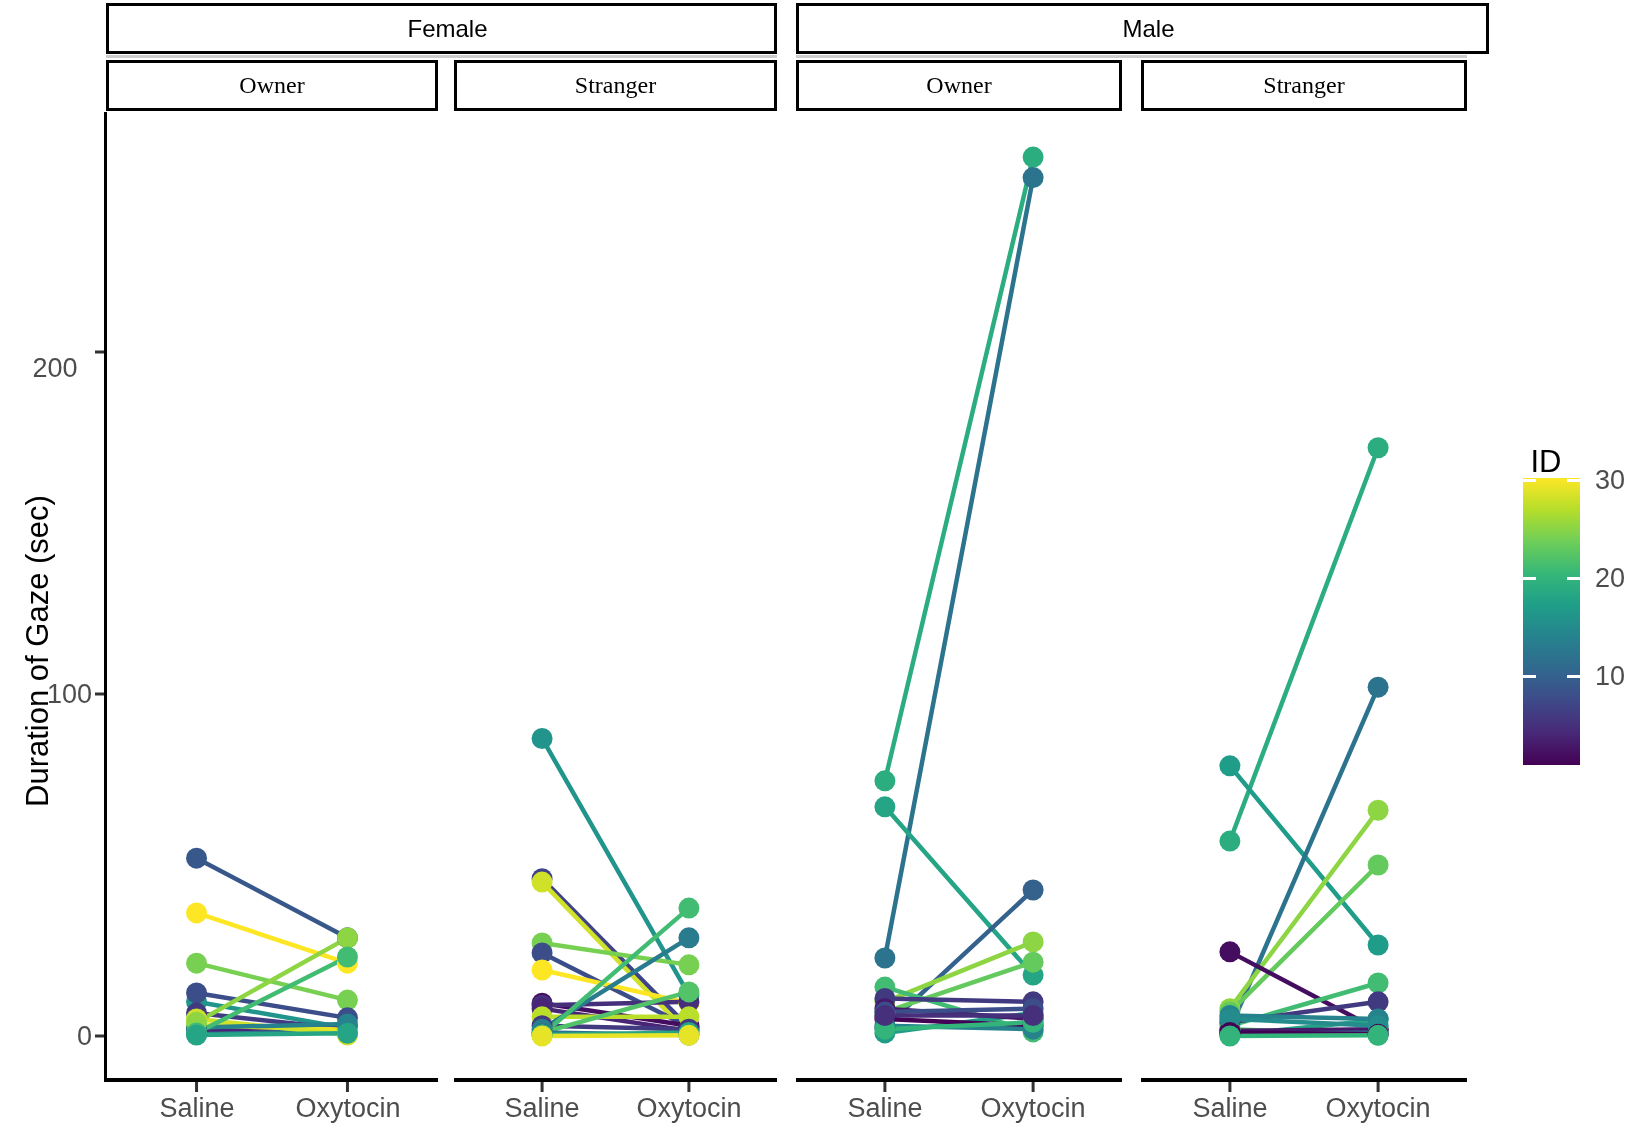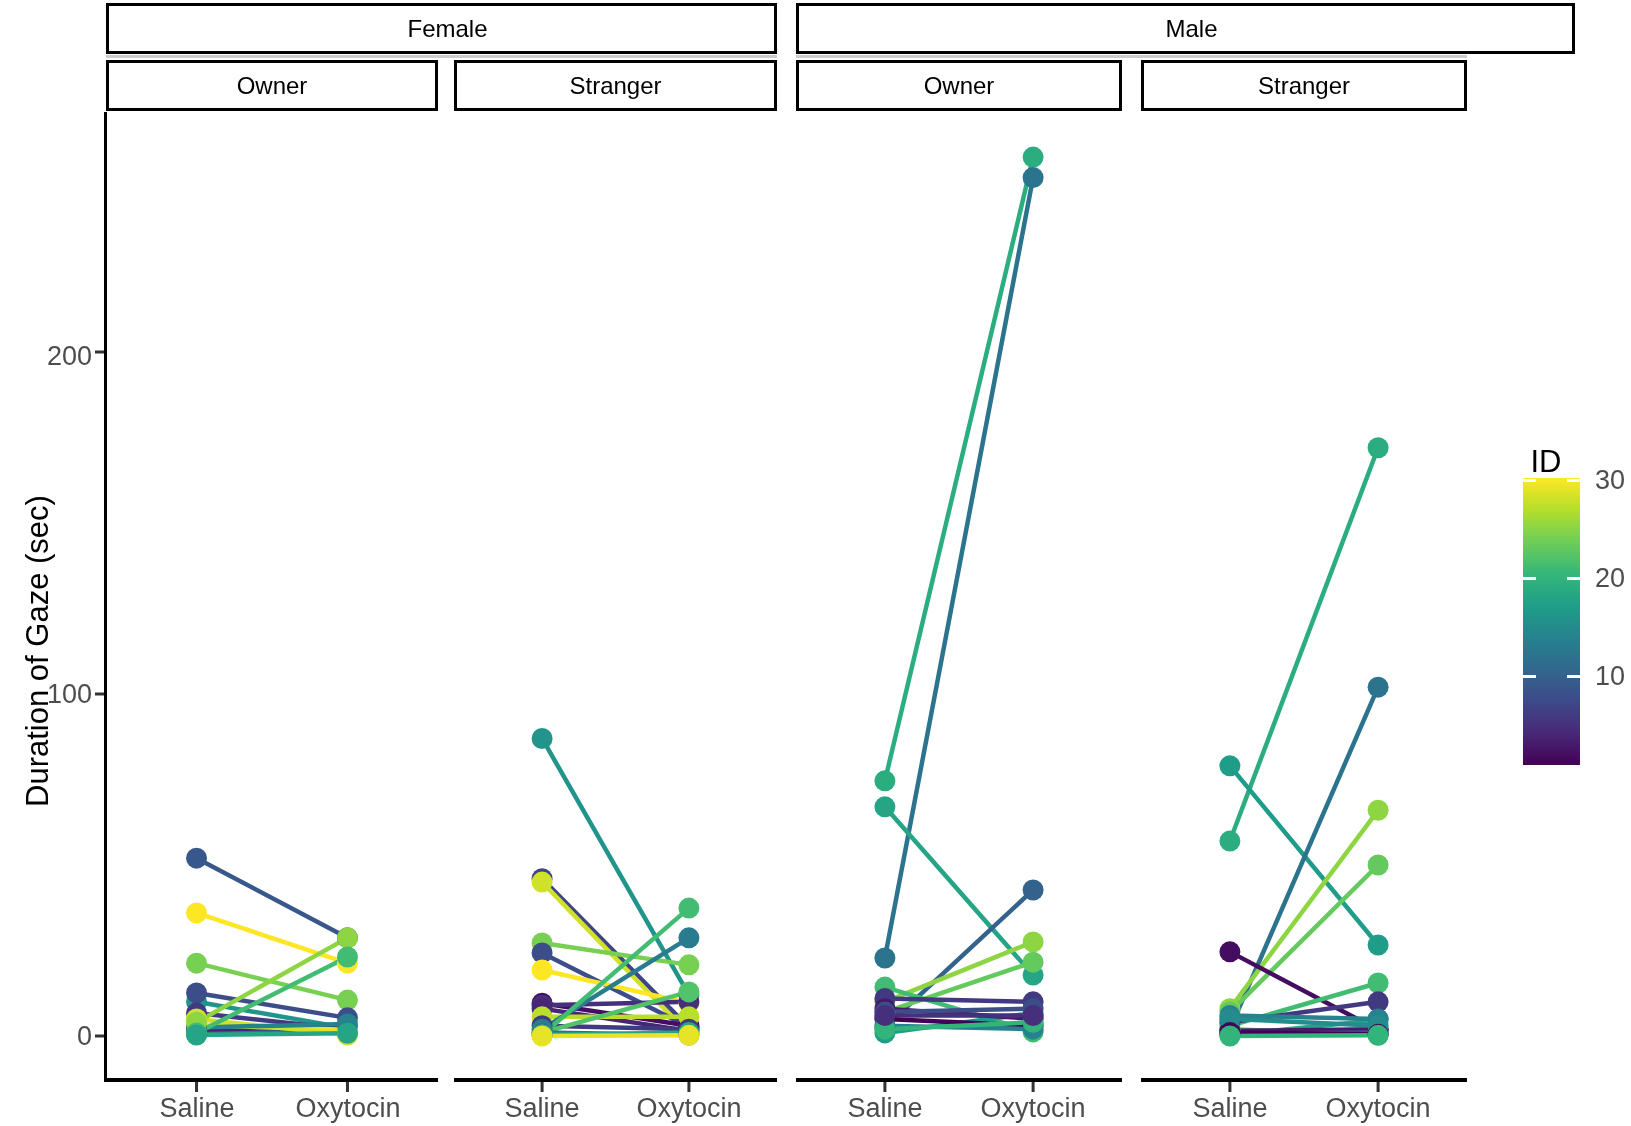--- a/index.html
+++ b/index.html
@@ -8,21 +8,21 @@
     font-family:"Liberation Sans","DejaVu Sans",sans-serif; overflow:hidden;
   }
   #plot { position:absolute; left:0; top:0; }
   
   .strip {
     position:absolute; box-sizing:border-box; background:#ffffff;
     border:3px solid #000000; color:#000000; font-size:24px;
     display:flex; align-items:center; justify-content:center;
   }
   .strip-row1 { top:3px;  height:51px;padding-left:12px; }
-  .strip-row2 { top:60px; height:51px; }
+  .strip-row2 { top:60px; height:51px;font-family:Liberation Serif, serif; }
   .strip-shadow { position:absolute; top:55px; height:3px; background:#cccccc; }
   
   .yaxis-line { position:absolute; left:104px; top:112px; width:3px; height:970px; background:#000000; }
   .xaxis-line { position:absolute; top:1078px; height:4px; background:#000000; }
   
   .ytick-label {
     position:absolute; left:18px; width:74px; text-align:right;
     font-size:27px; color:#4d4d4d; line-height:30px;
   }
   .xtick-label {
@@ -244,21 +244,21 @@
       <circle cx="1378.0998" cy="1025.74" r="10.5" fill="rgb(36,140,140)"></circle>
       <circle cx="1229.9002" cy="1032.58" r="10.5" fill="rgb(68,1,84)"></circle>
       <circle cx="1378.0998" cy="1034.29" r="10.5" fill="rgb(68,1,84)"></circle>
       <circle cx="1229.9002" cy="1036" r="10.5" fill="rgb(51,180,123)"></circle>
       <circle cx="1378.0998" cy="1035.316" r="10.5" fill="rgb(51,180,123)"></circle>
     </svg>
 
   <div class="strip strip-row1" style="left:106px;width:671px;">
     <span>Female</span>
   </div>
-  <div class="strip strip-row1" style="left:796px;width:779px;">
+  <div class="strip strip-row1" style="left:796px;width:693px;">
     <span>Male</span>
   </div>
   <div class="strip-shadow" style="left:106px;width:671px;"></div>
   <div class="strip-shadow" style="left:796px;width:671px;"></div>
 
   <div class="strip strip-row2" style="left:106px;width:332px;">
     <span>Owner</span>
   </div>
   <div class="strip strip-row2" style="left:454px;width:323px;">
     <span>Stranger</span>
@@ -269,21 +269,21 @@
   <div class="strip strip-row2" style="left:1141px;width:326px;">
     <span>Stranger</span>
   </div>
 
   <div class="yaxis-line"></div>
   <div class="xaxis-line" style="left:104px;width:334px;"></div>
   <div class="xaxis-line" style="left:454px;width:323px;"></div>
   <div class="xaxis-line" style="left:796px;width:326px;"></div>
   <div class="xaxis-line" style="left:1141px;width:326px;"></div>
 
-  <div class="ytick-label" style="top:341px;">200</div>
+  <div class="ytick-label" style="top:353px;text-align:center;">200</div>
   <div class="ytick-label" style="top:679px;">100</div>
   <div class="ytick-label" style="top:1021px;">0</div>
 
   <div class="xtick-label" style="left:127px;">Saline</div>
   <div class="xtick-label" style="left:278px;">Oxytocin</div>
   <div class="xtick-label" style="left:472px;">Saline</div>
   <div class="xtick-label" style="left:619px;">Oxytocin</div>
   <div class="xtick-label" style="left:815px;">Saline</div>
   <div class="xtick-label" style="left:963px;">Oxytocin</div>
   <div class="xtick-label" style="left:1160px;">Saline</div>

